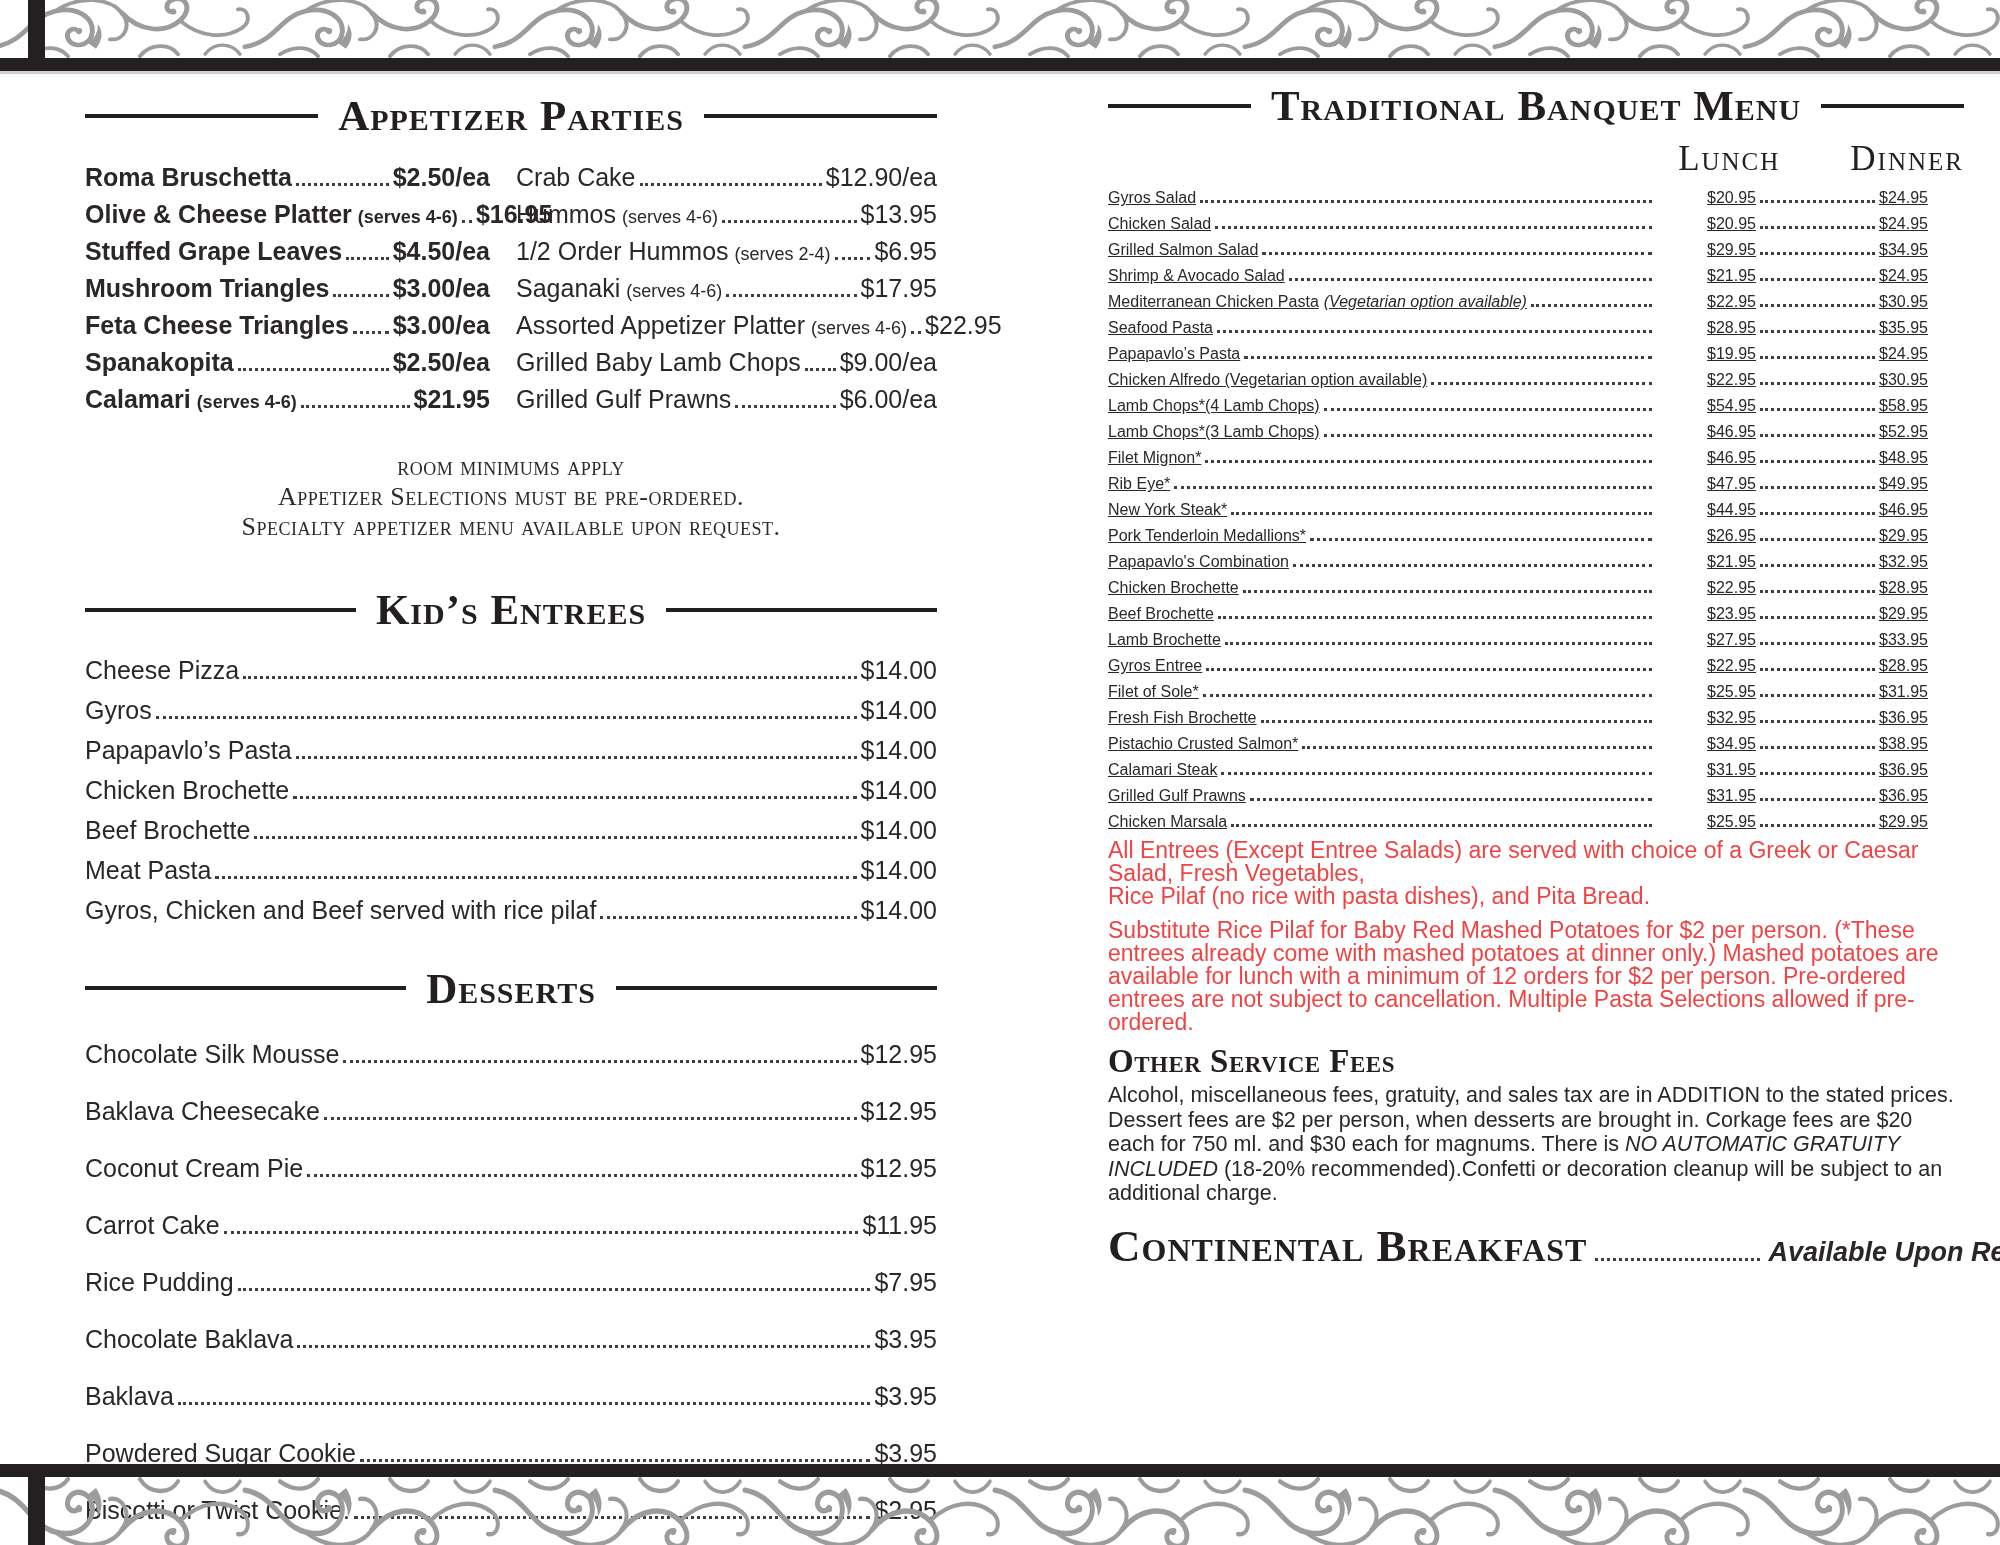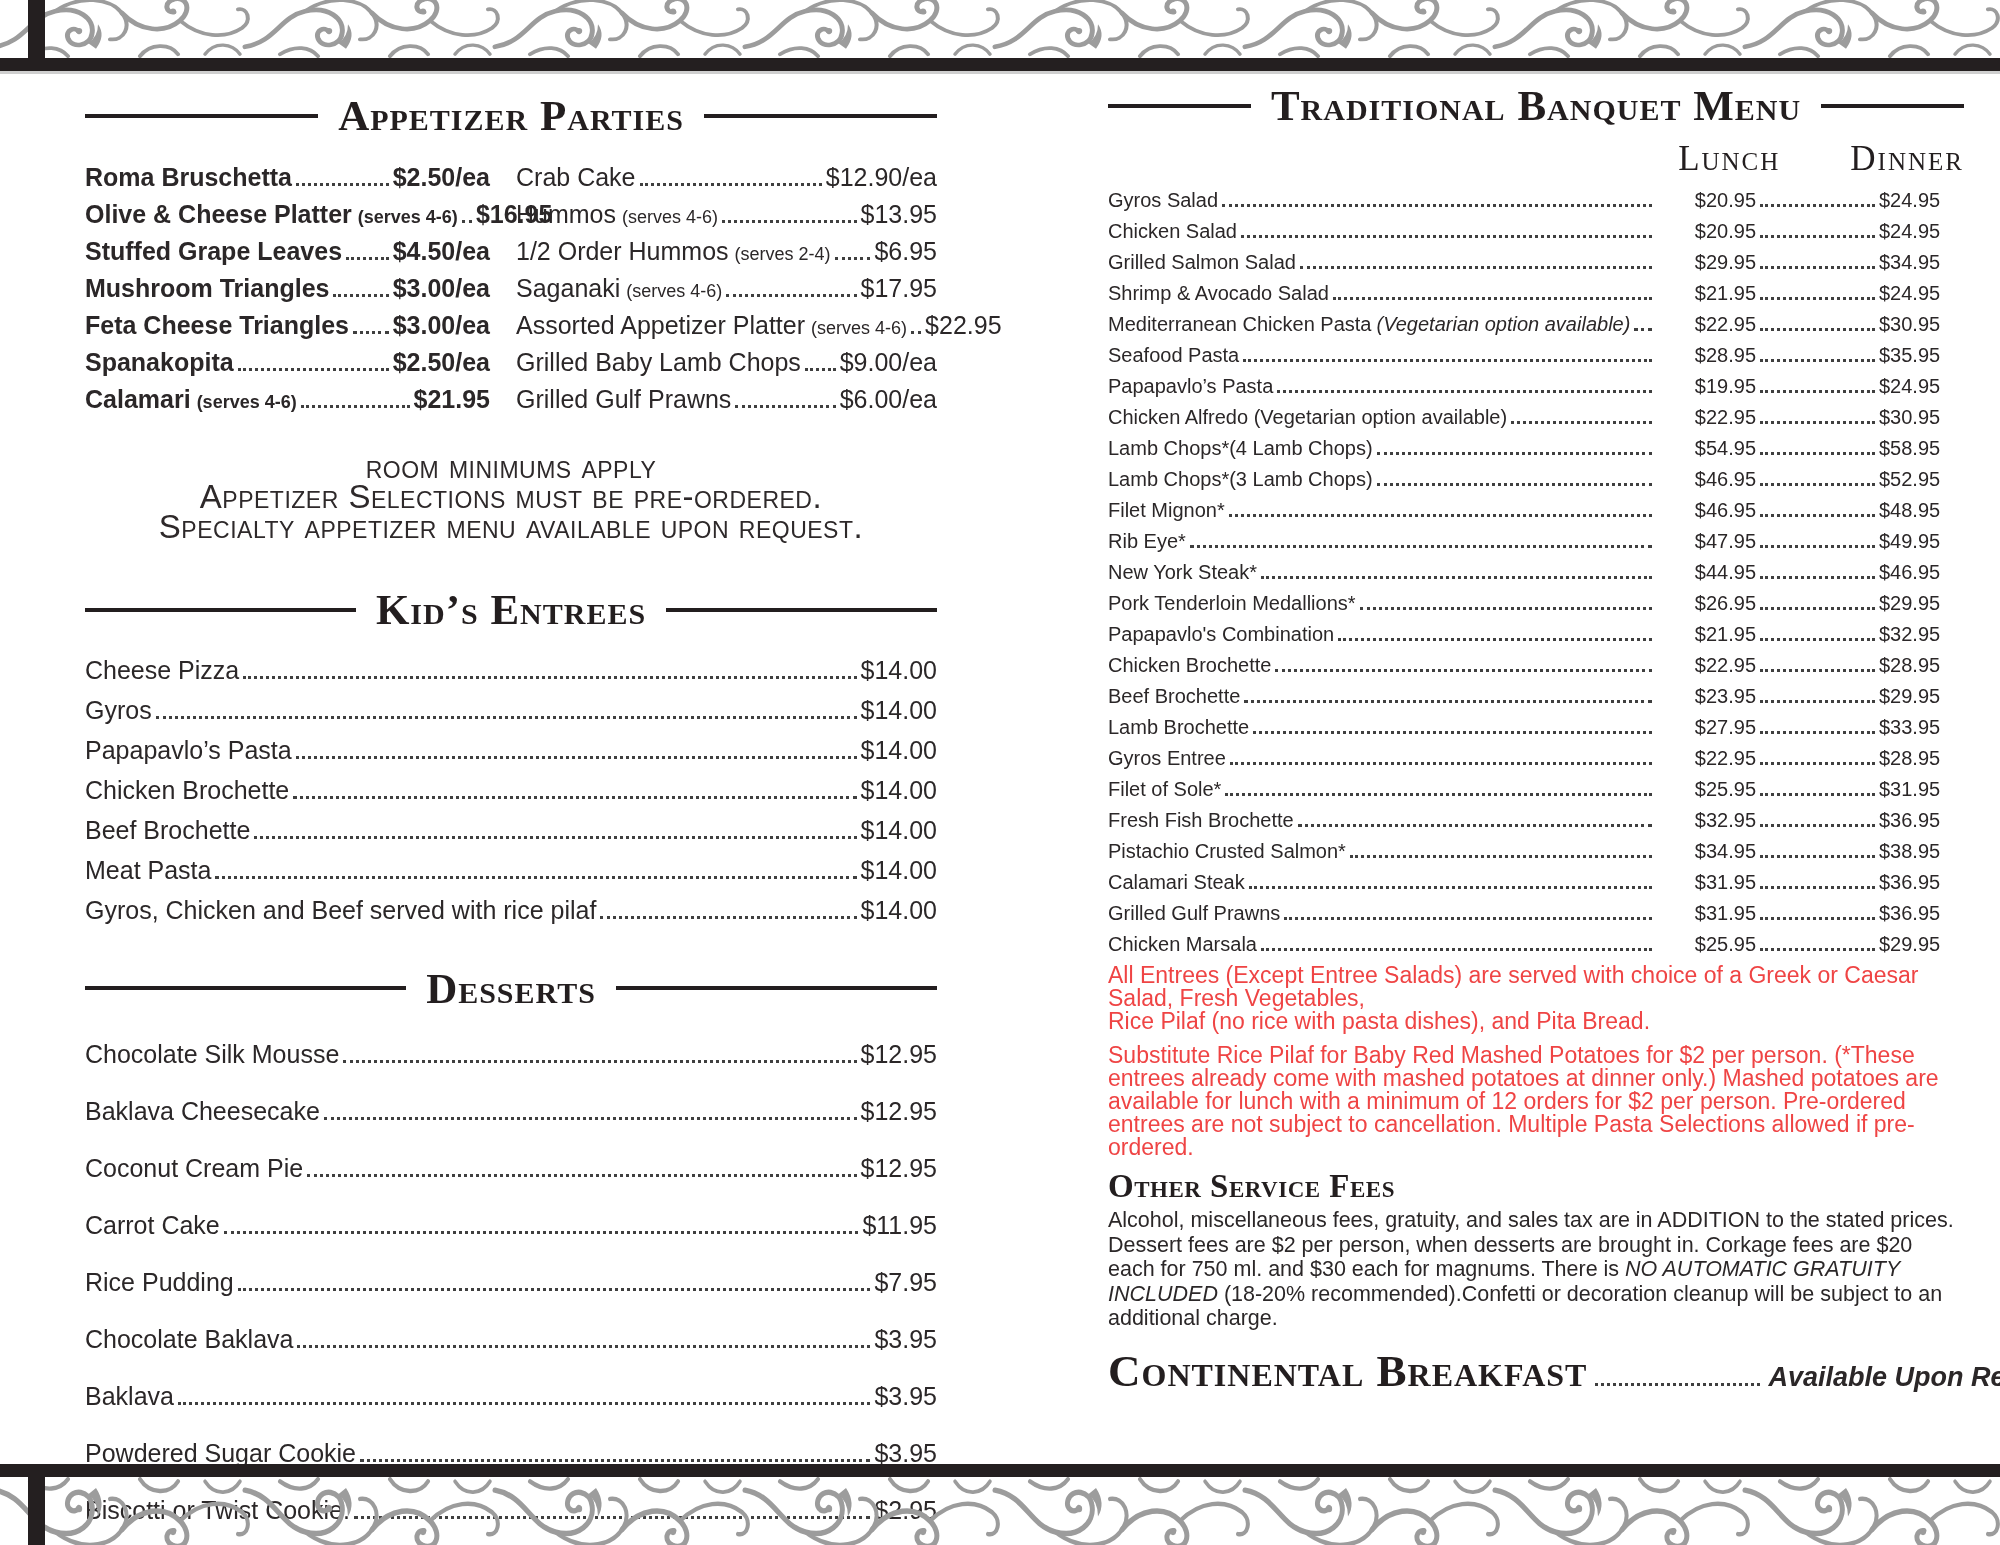--- a/index.html
+++ b/index.html
@@ -36,37 +36,37 @@
   .serves:empty{display:none;}
   .dots{flex:1 1 auto;min-width:10px;border-bottom:3px dotted #3f3f3f;margin:0 4px;}
   .pr{white-space:nowrap;}
   
   .app-cols{display:flex;gap:26px;margin-top:24px;}
   .app-col-a{width:405px;font-weight:bold;}
   .app-col-b{width:421px;}
   .app-col .row{margin-bottom:8px;}
   
   .notice{
-    margin-top:30px;text-align:center;font-family:Liberation Sans, sans-serif;
-    font-variant:small-caps;font-size:33px;line-height:30px;color:#2e292a;letter-spacing:.5px;
+    margin-top:30px;text-align:center;font-family:Liberation Serif, serif;
+    font-variant:small-caps;font-size:26px;line-height:30px;color:#2e292a;letter-spacing:.5px;
   }
   
   .kids-list{margin-top:22px;}
   .kids-list .row{margin-bottom:11px;}
   .des-list{margin-top:22px;}
   .des-list .row{margin-bottom:12px;margin-top:28px;}
   .mt-kids{margin-top:44px;}
   .mt-des{margin-top:40px;text-align:center;}
   
   .colheads{
     display:flex;justify-content:flex-end;gap:70px;margin-top:10px;margin-bottom:10px;
     font-family:"Liberation Serif",serif;font-variant:small-caps;font-size:35px;
     color:#231e1f;letter-spacing:2px;
   }
-  .bq-list .row{margin-bottom:8px;font-size:20px;}
+  .bq-list .row{margin-bottom:8px;font-size:16px;text-decoration:underline;}
   .bq-note{font-style:italic;margin-left:5px;white-space:nowrap;}
   .bq-note:empty{display:none;}
   .lunch{width:100px;text-align:right;}
   .middots{flex:0 0 115px;min-width:0;}
   .dinner{width:85px;text-align:left;}
   .note-p{font-size:23px;line-height:23px;color:#ef4444;}
   .note-p.p1{margin-top:6px;}
   .note-p.p2{margin-top:11px;}
   .osf-title{
     margin-top:9px;font-family:"Liberation Serif",serif;font-variant:small-caps;

